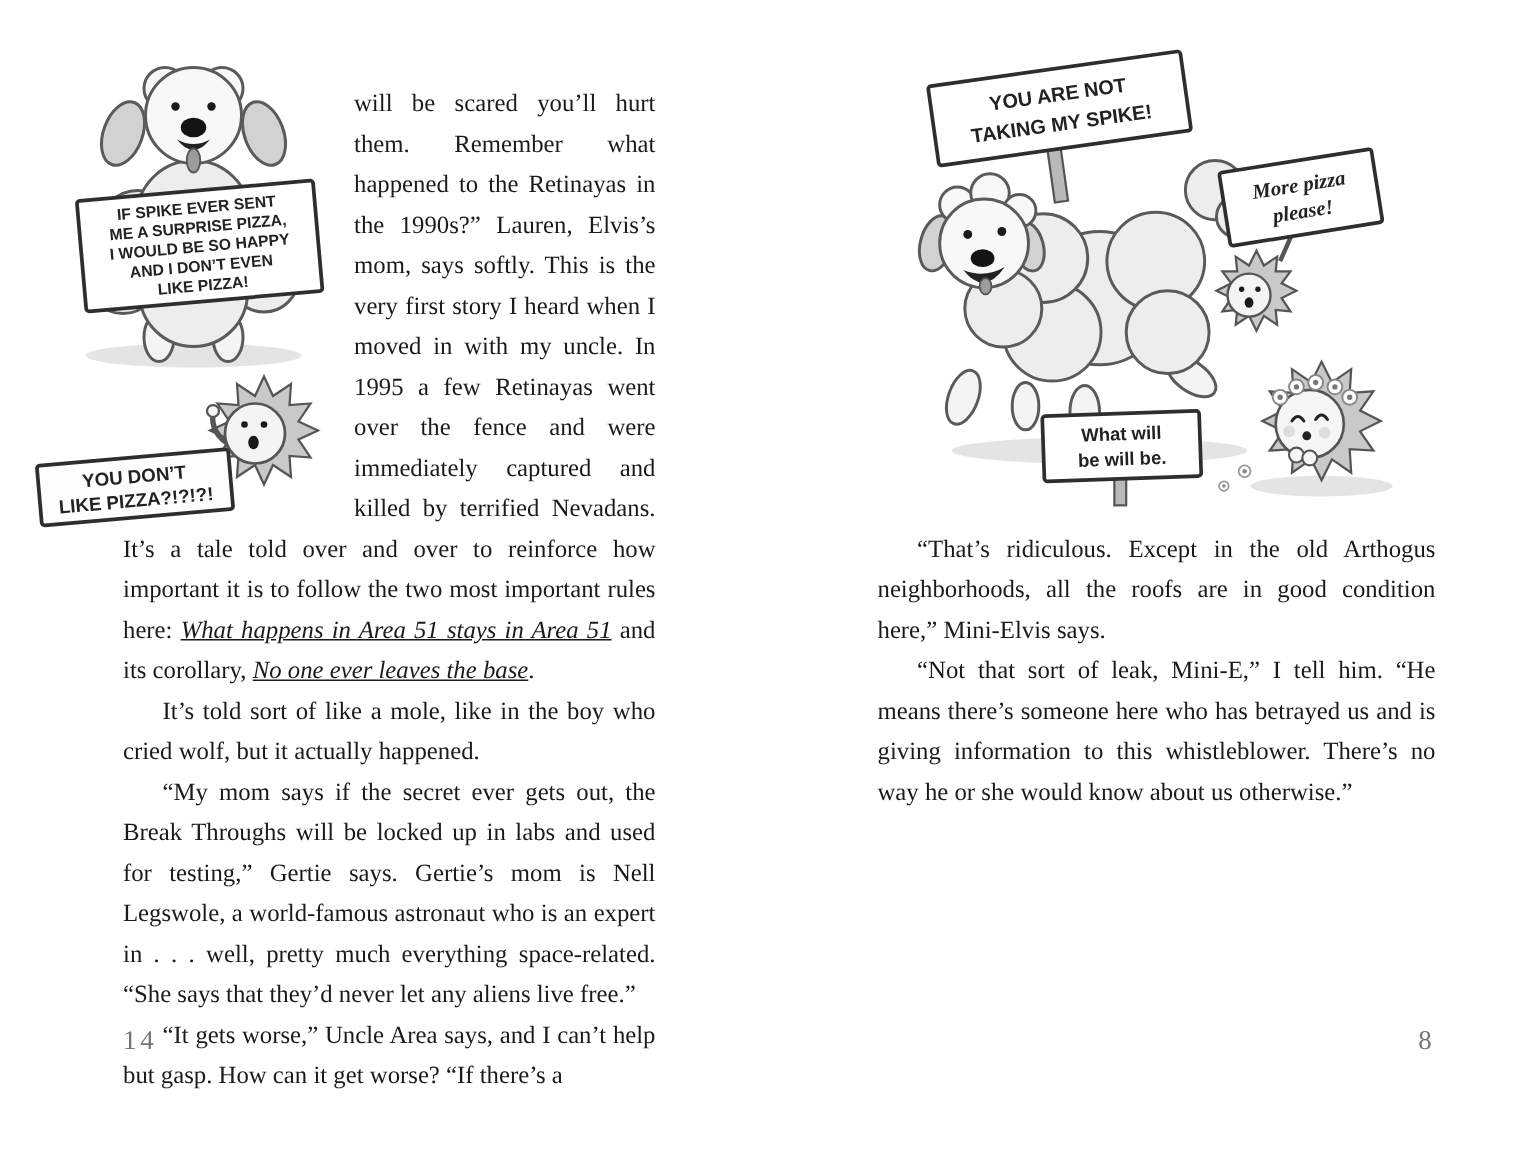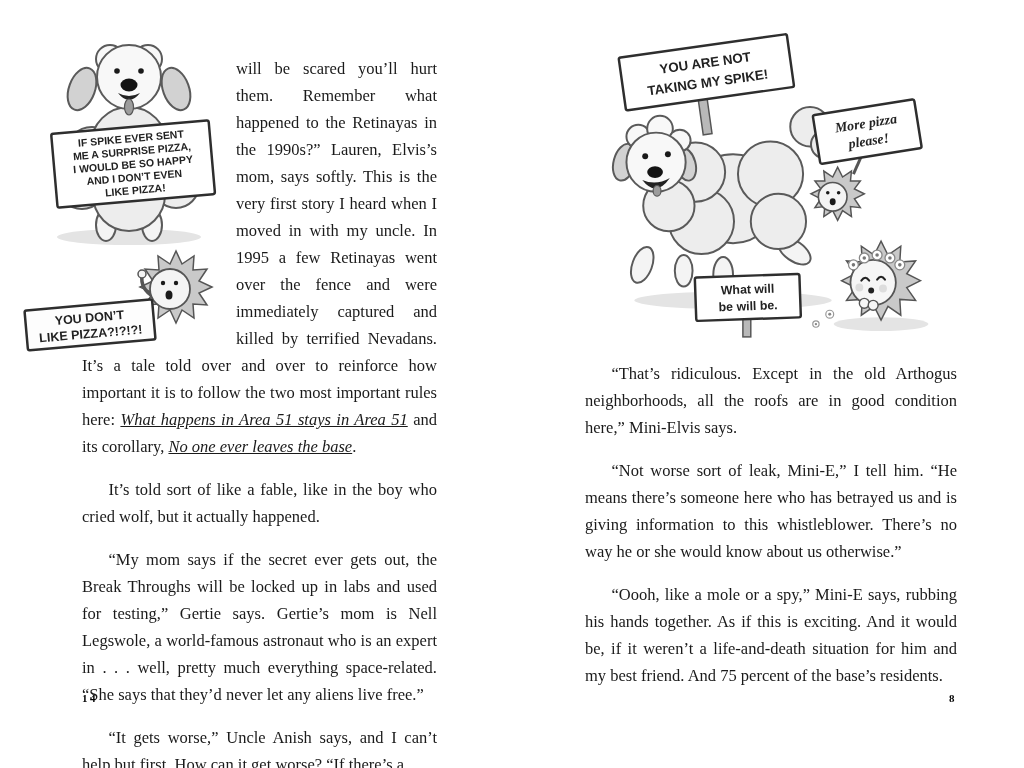--- a/index.html
+++ b/index.html
@@ -6,28 +6,28 @@
   body {
     width:1024px; height:768px; background:#ffffff;
     font-family:"Liberation Serif", serif; color:#1a1a1a; overflow:hidden;
   }
   .spread { display:flex; width:1024px; height:768px; }
   .page { position:relative; width:512px; height:768px; box-sizing:border-box; }
   .page-left  { padding:55px 75px 0 82px; }
   .page-right { padding:14px 67px 0 73px; }
   .body-text { font-size:16.5px; line-height:27px; text-align:justify; }
   p.para { margin:0; padding:0; }
-  p.indent { text-indent:1.6em;margin-top:16px; }
+  p.indent { text-indent:1.6em; }
   .italic { font-style:italic;text-decoration:underline; }
   .illus-left { float:left; width:145px; height:325px; margin:-30px 9px 0 0; position:relative; }
   .illus-left svg { position:absolute; left:-58px; top:0; overflow:visible; }
   .illus-right { width:375px; height:330px; position:relative; margin-bottom:8px; }
   .pagenum {
-    position:absolute; bottom:64px; font-size:11px; font-weight:bold;
-    letter-spacing:2.5px; color:#000000;
+    position:absolute; bottom:64px; font-size:18px; font-weight:normal;
+    letter-spacing:2.5px; color:#737373;
   }
   .page-left  .pagenum { left:82px; }
   .page-right .pagenum { right:67px; }
   svg text.signtext { font-family:"Liberation Sans", sans-serif; font-weight:bold; fill:#222; }
   svg text.signtext-serif { font-family:"Liberation Serif", serif; font-weight:bold; font-style:italic; fill:#222; }
 </style>
 </head>
 <body>
 
 <div class="spread">
@@ -93,23 +93,23 @@
           <g transform="rotate(-5 65 300)">
             <rect x="2" y="280" width="128" height="40" rx="2" fill="#fdfdfd" stroke="#2e2e2e" stroke-width="2.5"></rect>
             <text class="signtext" x="66" y="297" font-size="12.5" text-anchor="middle">YOU DON’T</text>
             <text class="signtext" x="66" y="313" font-size="12.5" text-anchor="middle">LIKE PIZZA?!?!?!</text>
           </g>
         </svg>
       </div>
 
       <div id="left-paragraphs">
           <p class="para"><span>will be scared you’ll hurt them. Remember what happened to the Retinayas in the 1990s?” Lauren, Elvis’s mom, says softly. This is the very first story I heard when I moved in with my uncle. In 1995 a few Retinayas went over the fence and were immediately captured and killed by terrified Nevadans. It’s a tale told over and over to reinforce how important it is to follow the two most important rules here: </span><span class="italic">What happens in Area 51 stays in Area 51</span><span> and its corollary, </span><span class="italic">No one ever leaves the base</span><span>.</span></p>
-          <p class="para indent"><span>It’s told sort of like a fable, like in the boy who cried wolf, but it actually happened.</span></p>
+          <p class="para indent"><span>It’s told sort of like a mole, like in the boy who cried wolf, but it actually happened.</span></p>
           <p class="para indent"><span>“My mom says if the secret ever gets out, the Break Throughs will be locked up in labs and used for testing,” Gertie says. Gertie’s mom is Nell Legswole, a world-famous astronaut who is an expert in . . . well, pretty much everything space-related. “She says that they’d never let any aliens live free.”</span></p>
-          <p class="para indent"><span>“It gets worse,” Uncle Anish says, and I can’t help but first. How can it get worse? “If there’s a</span></p>
+          <p class="para indent"><span>“It gets worse,” Uncle Area says, and I can’t help but gasp. How can it get worse? “If there’s a</span></p>
         </div>
     </div>
     <div class="pagenum">14</div>
   </div>
 
   <div class="page page-right">
 
     <div class="illus-right">
       <svg width="375" height="330" viewBox="0 0 380 330">
 
@@ -211,20 +211,19 @@
           <rect x="112" y="263" width="106" height="44" rx="2" fill="#ffffff" stroke="#2e2e2e" stroke-width="2.5"></rect>
           <text class="signtext" x="165" y="281" font-size="12.5" text-anchor="middle">What will</text>
           <text class="signtext" x="165" y="298" font-size="12.5" text-anchor="middle">be will be.</text>
         </g>
       </svg>
     </div>
 
     <div class="body-text">
       <div id="right-paragraphs">
           <p class="para indent"><span>“That’s ridiculous. Except in the old Arthogus neighborhoods, all the roofs are in good condition here,” Mini-Elvis says.</span></p>
-          <p class="para indent"><span>“Not worse sort of leak, Mini-E,” I tell him. “He means there’s someone here who has betrayed us and is giving information to this whistleblower. There’s no way he or she would know about us otherwise.”</span></p>
-          <p class="para indent"><span>“Oooh, like a mole or a spy,” Mini-E says, rubbing his hands together. As if this is exciting. And it would be, if it weren’t a life-and-death situation for him and my best friend. And 75 percent of the base’s residents.</span></p>
+          <p class="para indent"><span>“Not that sort of leak, Mini-E,” I tell him. “He means there’s someone here who has betrayed us and is giving information to this whistleblower. There’s no way he or she would know about us otherwise.”</span></p>
         </div>
     </div>
     <div class="pagenum">8</div>
   </div>
 
 </div>
 
 </body></html>

